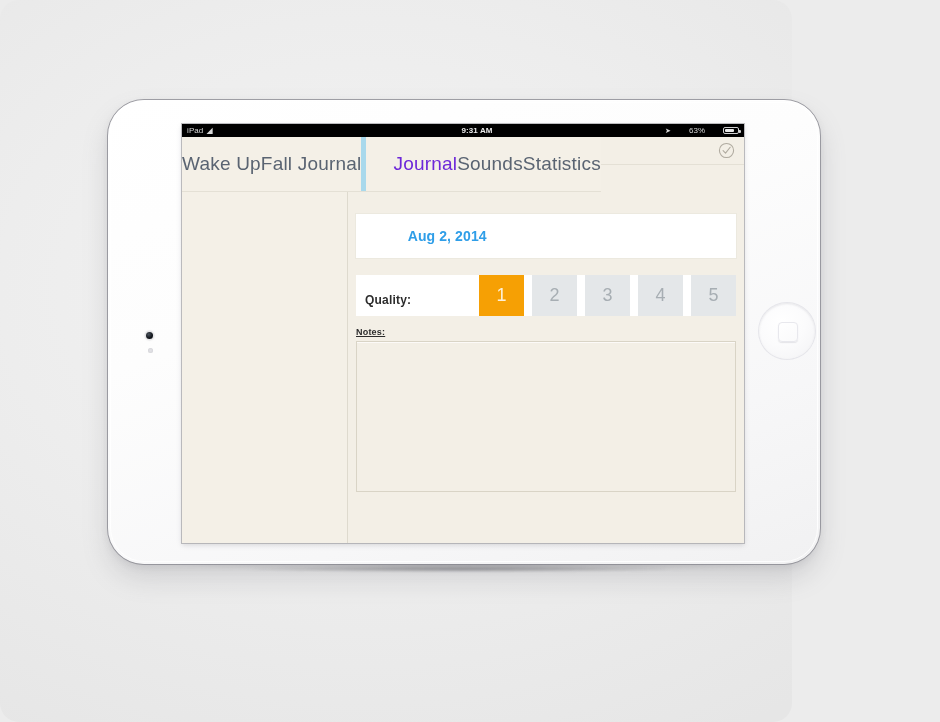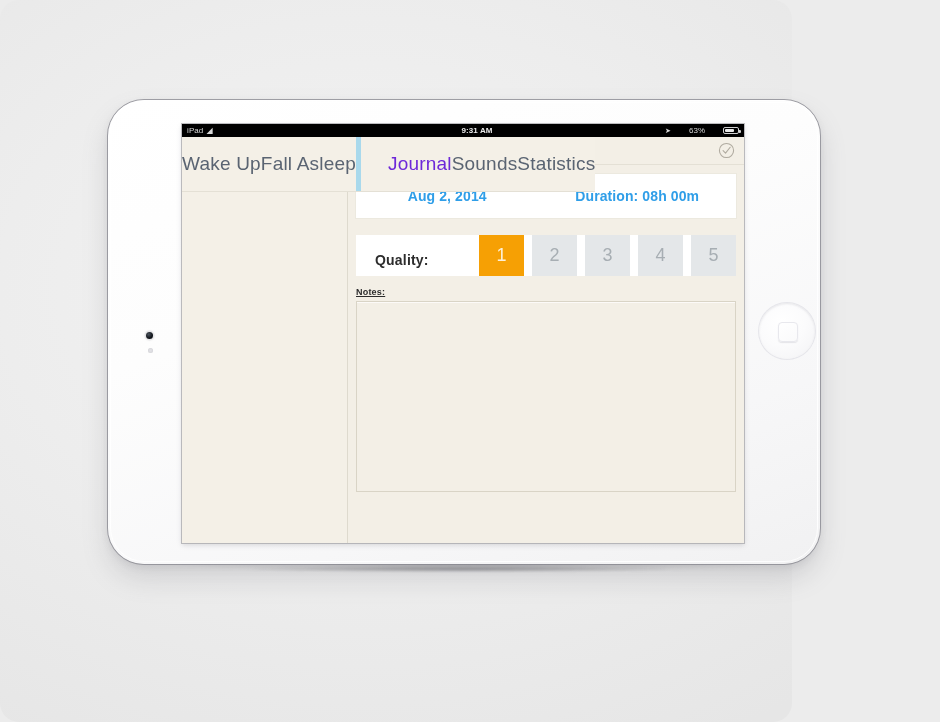--- a/index.html
+++ b/index.html
@@ -264,20 +264,21 @@
     background: #f4f0e7;
   }
 
   
   #content {
     flex: 1 1 auto;
     display: flex;
     flex-direction: column;
     background: #f3efe6;
     min-width: 0;
+    gap: 40px;
   }
   #toolbar {
     height: 27px;
     flex: 0 0 auto;
     border-bottom: 1px solid #e4e0d5;
     display: flex;
     align-items: center;
     justify-content: flex-end;
     padding-right: 9px;
     background: #f3efe6;
@@ -323,22 +324,22 @@
     height: 41px;
     flex: 0 0 auto;
     background: #ffffff;
     display: flex;
     align-items: stretch;
   }
   .quality-label {
     flex: 0 0 auto;
     display: flex;
     align-items: center;
-    padding-left: 19px;
-    font-size: 14px;
+    padding-left: 9px;
+    font-size: 12px;
     font-weight: bold;
     color: #2c2c2c;
     letter-spacing: 0.2px;
     margin-top: 8px;
   }
   .quality-spacer { flex: 1 1 auto; }
   .quality-seg {
     width: 45px;
     margin-left: 8px;
     display: flex;
@@ -410,21 +411,21 @@
 
       <div id="app">
 
         <div id="sidebar">
           <div class="sidebar-spacer"></div>
 
           <div class="sidebar-item">
             <span>Wake Up</span>
           </div>
           <div class="sidebar-item">
-            <span>Fall Asleep</span>
+            <span>Fall Journal</span>
           </div>
           <div class="sidebar-item selected">
             <span>Journal</span>
           </div>
           <div class="sidebar-item">
             <span>Sounds</span>
           </div>
           <div class="sidebar-item">
             <span>Statistics</span>
           </div>
@@ -438,21 +439,20 @@
             <svg id="done-icon" viewBox="0 0 24 24">
               <circle cx="12" cy="12" r="10" fill="none" stroke="#b0aba0" stroke-width="1.5"></circle>
               <path d="M7.2 12.3 L10.6 15.6 L17.2 7.4" fill="none" stroke="#b0aba0" stroke-width="1.6" stroke-linecap="round" stroke-linejoin="round"></path>
             </svg>
           </div>
 
           <div id="pane">
 
             <div class="header-bar">
               <div class="header-date">Aug 2, 2014</div>
-              <div class="header-duration">Duration: 08h 00m</div>
             </div>
 
             <div class="quality-row">
               <div class="quality-label">Quality:</div>
               <div class="quality-spacer"></div>
               <div class="quality-seg active">1</div>
               <div class="quality-seg">2</div>
               <div class="quality-seg">3</div>
               <div class="quality-seg">4</div>
               <div class="quality-seg">5</div>

